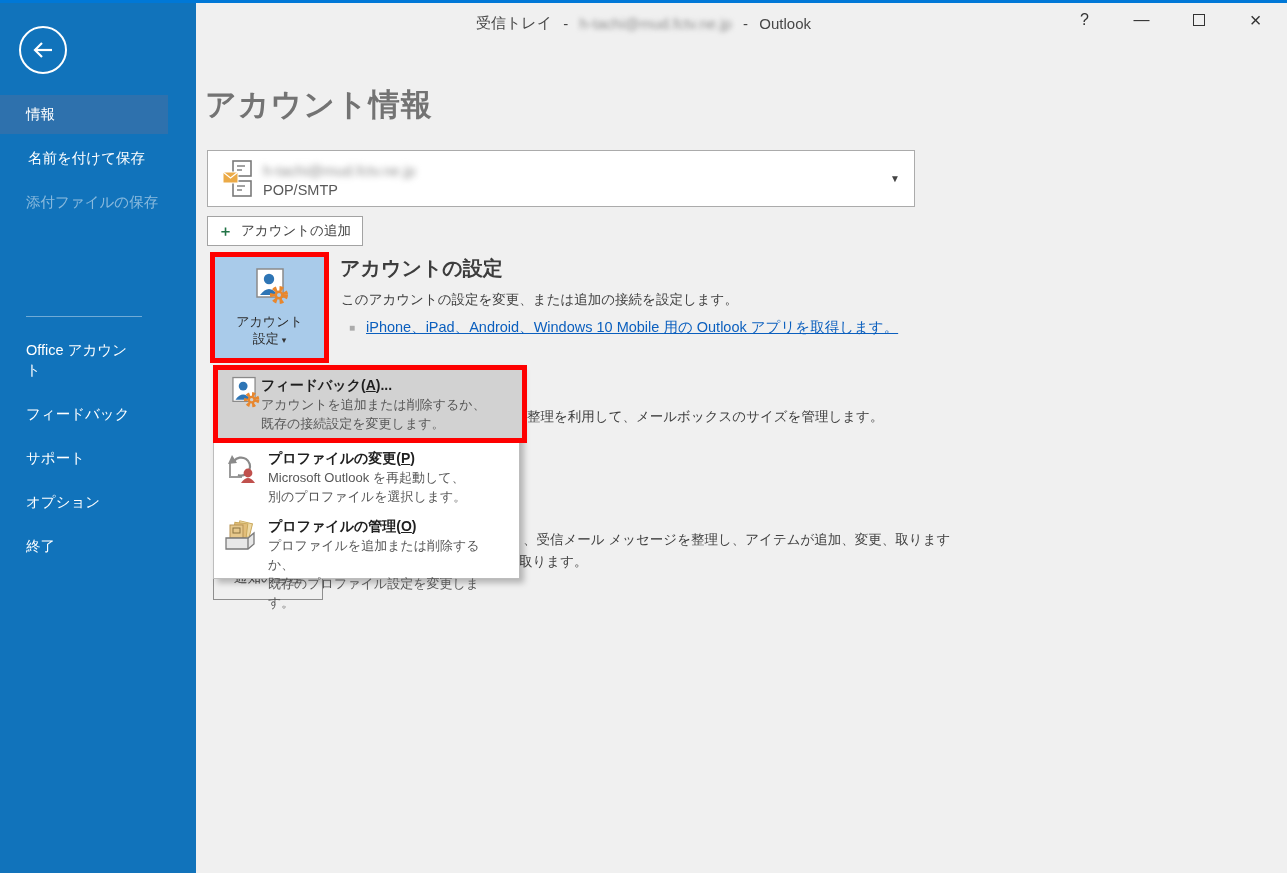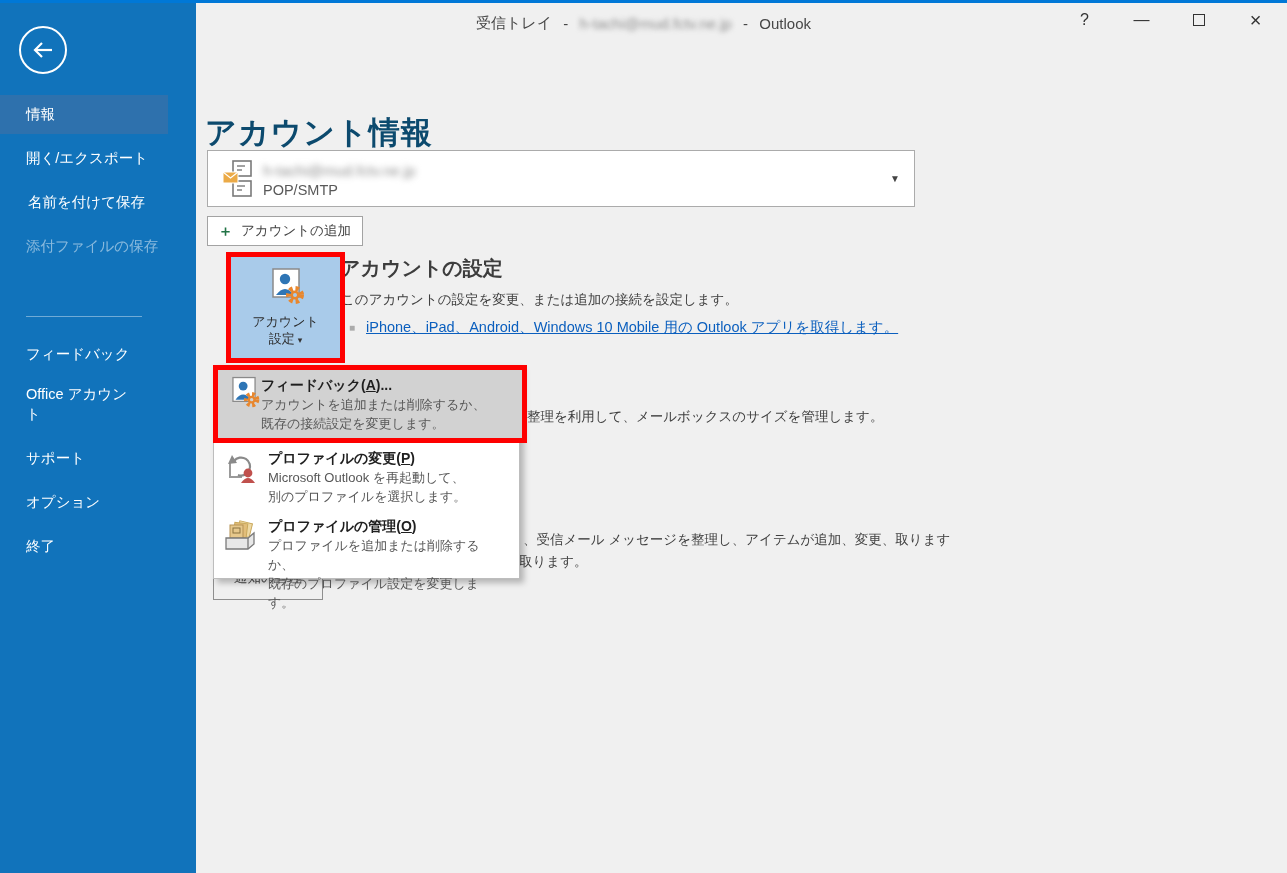--- a/index.html
+++ b/index.html
@@ -28,35 +28,35 @@
   .back-btn { left:19px; top:26px; width:48px; height:48px; border:2px solid #fff; border-radius:50%;
               display:flex; align-items:center; justify-content:center; }
   .side-item { width:168px; padding:10px 0 10px 26px; color:#fff; font-size:14.5px; cursor:default; }
   .side-item.selected { background:#2e71ad; }
   .side-item.disabled { color:rgba(255,255,255,0.5); }
   .side-divider { left:26px; top:316px; width:116px; height:1px; background:rgba(255,255,255,0.4); }
   .side-lower { left:0; top:330px; width:168px; }
   .side-lower .side-item { padding:10px 30px 10px 26px; line-height:20px; }
 
   
-  .page-title { left:205px; top:84px; font-size:31px; color:#0c4a6e; letter-spacing:1px;margin-top:28px; }
+  .page-title { left:205px; top:84px; font-size:31px; color:#737373; letter-spacing:1px; }
 
   .account-box { left:207px; top:150px; width:708px; height:57px; background:#fff;
                  border:1px solid #ababab; }
   .acct-email { left:55px; top:11px; font-size:15px; position:absolute; }
   .acct-proto { left:55px; top:31px; font-size:14.5px; color:#595959; position:absolute; }
   .acct-caret { right:14px; top:22px; font-size:10px; color:#444; position:absolute; }
   .acct-icon { left:14px; top:8px; position:absolute; }
 
   .add-account { left:207px; top:216px; width:156px; height:30px; background:#fff;
                  border:1px solid #a3a3a3; display:flex; align-items:center; font-size:13.5px; color:#444; }
   .plus-glyph { color:#217346; font-size:15px; font-weight:bold; margin:0 8px 0 10px; }
 
   .red-box { border:5px solid #fe0000; }
-  .settings-red-box { left:210px; top:252px; width:119px; height:111px; z-index:6;margin-left:16px; }
+  .settings-red-box { left:210px; top:252px; width:119px; height:111px; z-index:6; }
   .settings-btn { width:109px; height:101px; background:#a9cbea; display:flex; flex-direction:column;
                   align-items:center; font-size:13px; color:#2b2b2b; }
   .settings-btn .btn-icon { margin-top:9px; }
   .settings-btn .l1 { margin-top:4px; line-height:17px; }
   .settings-btn .l2 { line-height:17px; }
   .caret-small { font-size:9px; color:#333; margin-left:3px; }
 
   .sec-heading { left:340px; top:255px; font-size:20px; color:#3d3d3d; }
   .sec-desc { left:341px; top:291px; font-size:13.5px; color:#404040; }
   .sec-bullet { left:349px; top:322px; font-size:10px; color:#ababab; }
@@ -113,28 +113,27 @@
 
 <aside class="abs sidebar">
   <div class="abs back-btn">
     <svg width="24" height="20" viewBox="0 0 24 20">
       <line x1="21" y1="10" x2="4" y2="10" stroke="#fff" stroke-width="2.2"></line>
       <polyline points="11,3 4,10 11,17" fill="none" stroke="#fff" stroke-width="2.2"></polyline>
     </svg>
   </div>
   <nav class="abs" style="left:0; top:95px; width:168px;">
     <div class="side-item selected"><span>情報</span></div>
-    <div class="side-item" style="margin-top:5px;"><span>開く/エクスポート</span></div>
     <div class="side-item" style="margin-top:5px;padding-left:28px;"><span>名前を付けて保存</span></div>
     <div class="side-item disabled" style="margin-top:5px;"><span>添付ファイルの保存</span></div>
   </nav>
   <div class="abs side-divider"></div>
   <nav class="abs side-lower">
+    <div class="side-item"><span>Office アカウント</span></div>
     <div class="side-item" style="margin-top:4px;"><span>フィードバック</span></div>
-    <div class="side-item"><span>Office アカウント</span></div>
     <div class="side-item" style="margin-top:4px;"><span>サポート</span></div>
     <div class="side-item" style="margin-top:4px;"><span>オプション</span></div>
     <div class="side-item" style="margin-top:4px;"><span>終了</span></div>
   </nav>
 </aside>
 
 <h1 class="abs page-title">アカウント情報</h1>
 
 <div class="abs account-box">
   <span class="acct-icon">

